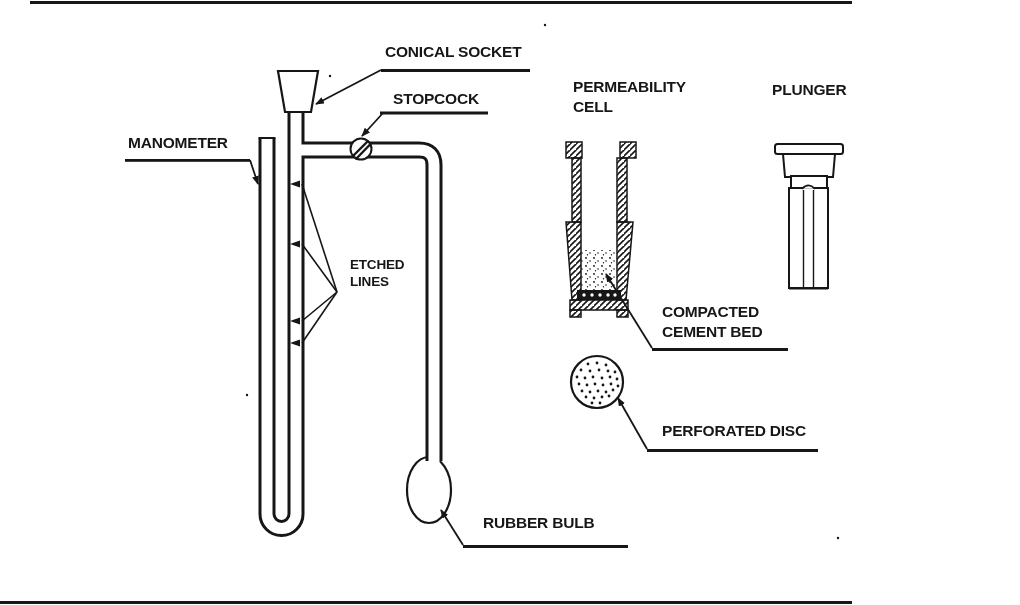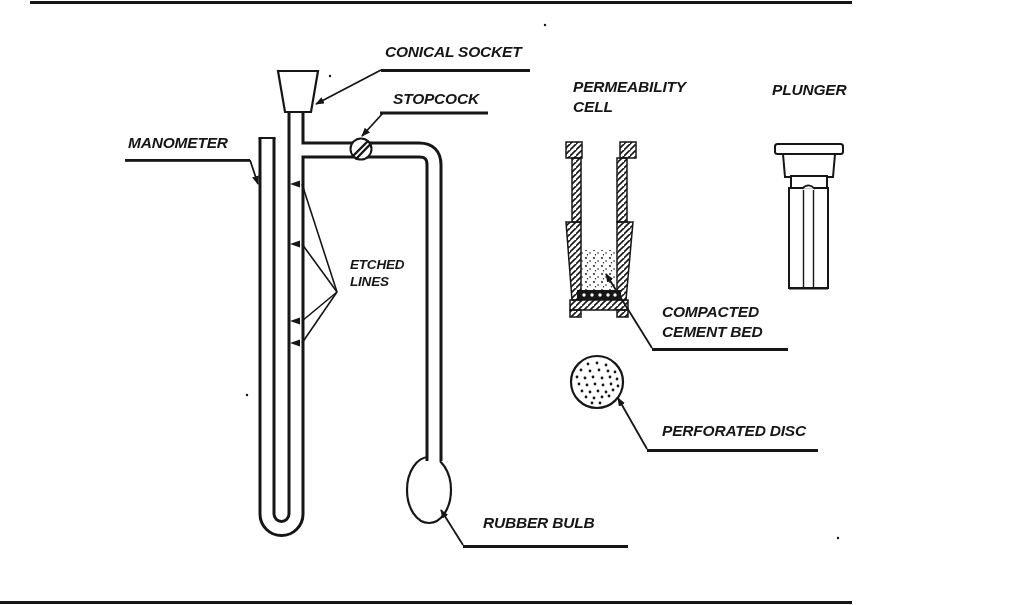--- a/index.html
+++ b/index.html
@@ -1,16 +1,16 @@
 <!DOCTYPE html>
 <html><head>
 <meta charset="utf-8">
 <style>
   html,body{margin:0;padding:0;background:#ffffff;}
-  .stage{position:relative;width:1020px;height:605px;background:#737373;overflow:hidden;font-style:italic;}
+  .stage{position:relative;width:1020px;height:605px;background:#737373;overflow:hidden;}
   svg{display:block;}
   text{font-family:"Liberation Sans","DejaVu Sans",sans-serif;font-weight:bold;fill:#161616;letter-spacing:-0.2px;}
   .lbl{font-size:15.5px;}
   .lbl-sm{font-size:13.5px;}
 </style>
 </head>
 <body>
 
 <div class="stage">
 <svg width="1020" height="605" viewBox="0 0 1020 605" xmlns="http://www.w3.org/2000/svg">

